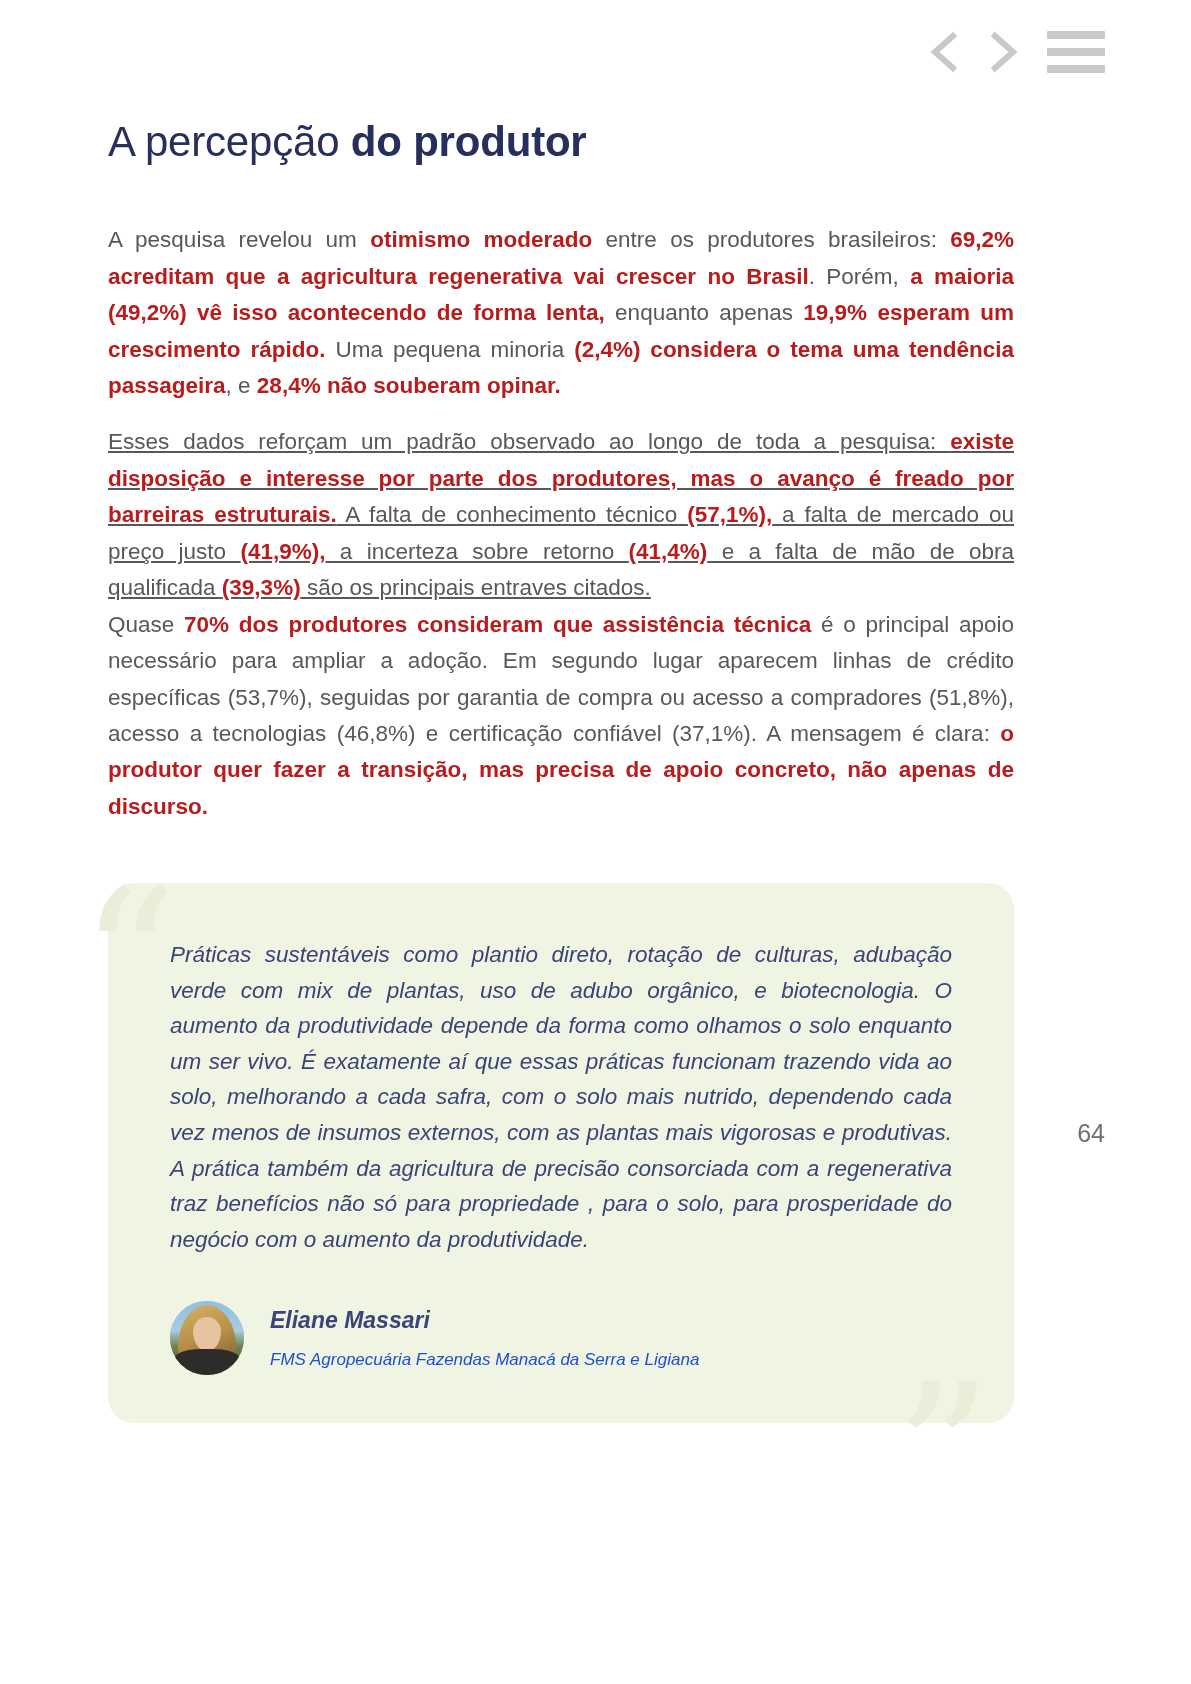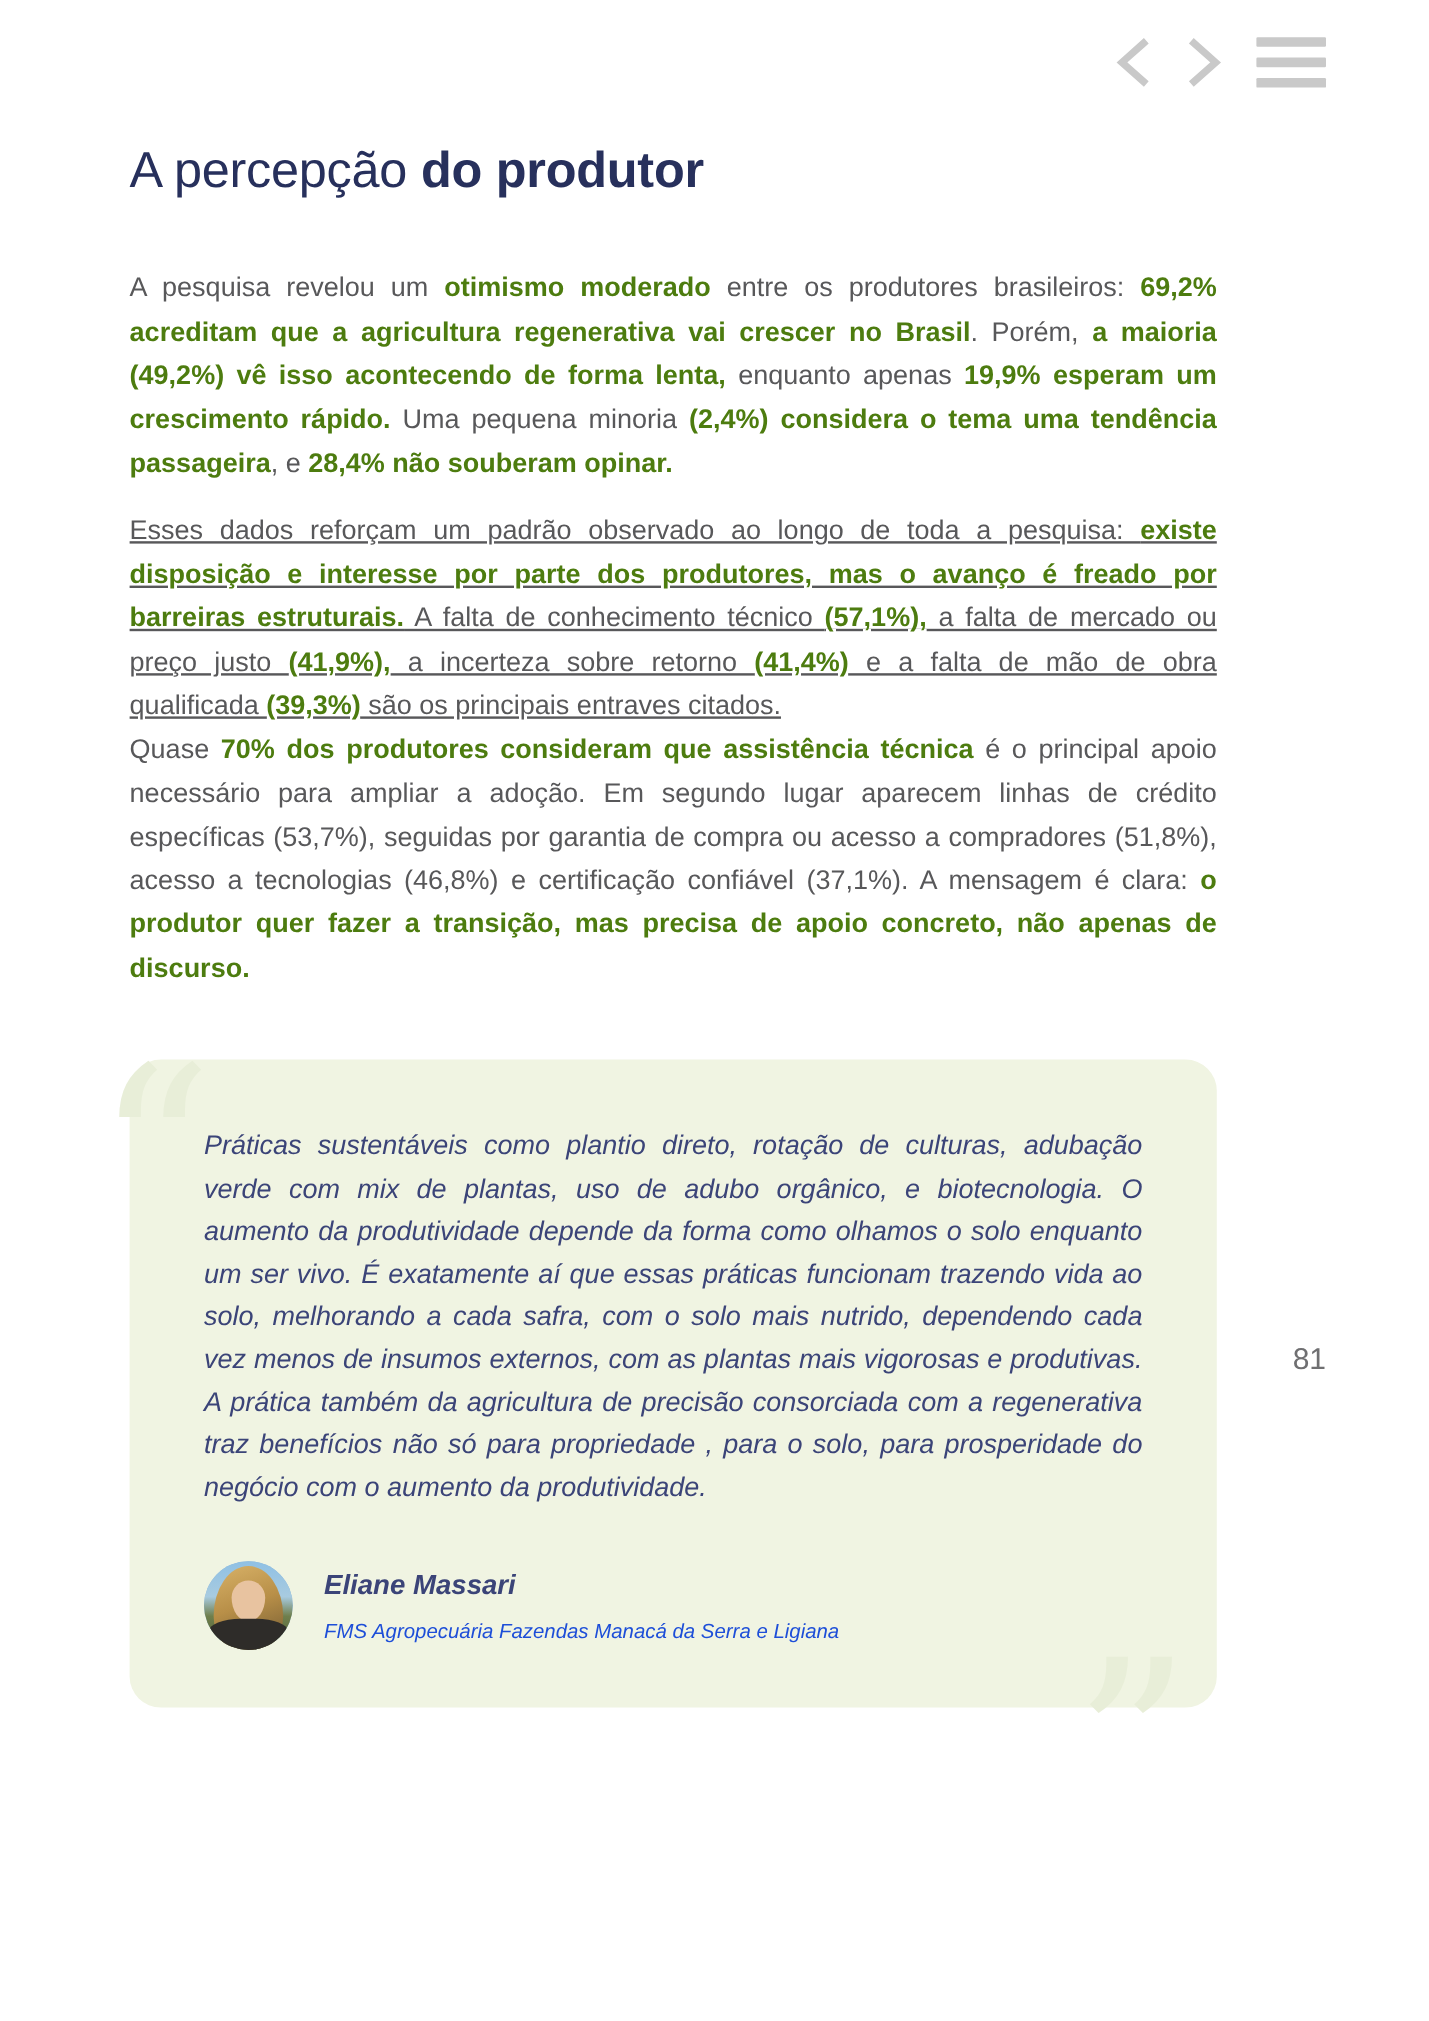--- a/index.html
+++ b/index.html
@@ -78,21 +78,21 @@
   }
 
   .body-text {
     margin: 0;
     color: #58585a;
     font-size: 22.5px;
     line-height: 1.62;
     text-align: justify;
     text-justify: inter-word;
   }
-  .body-text b { color: #4d7c0f; font-weight: 700; }
+  .body-text b { color: #b91c1c; font-weight: 700; }
 
   #p1 { margin-top: 56px; }
   #p2 { margin-top: 20px; text-decoration: underline; }
   #p3 { }
 
   
   .quote-wrap {
     position: relative;
     margin-top: 22px;
     margin-left: -28px;
@@ -258,16 +258,16 @@
           </div>
         </div>
       </div>
       <span class="quote-mark-close">”</span>
     </div>
 
   </div>
 
   <div class="footer">
     <span>O futuro da Agricultura Regenerativa no Brasil</span>
-    <span class="page-number">81</span>
+    <span class="page-number">64</span>
   </div>
 
 </div>
 
 </body></html>

